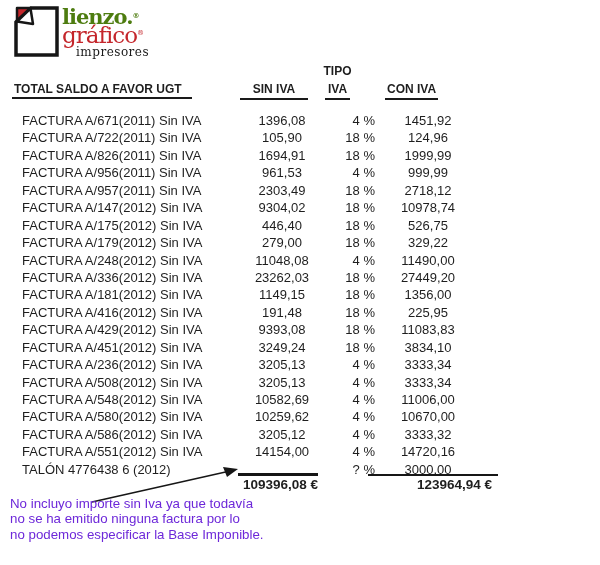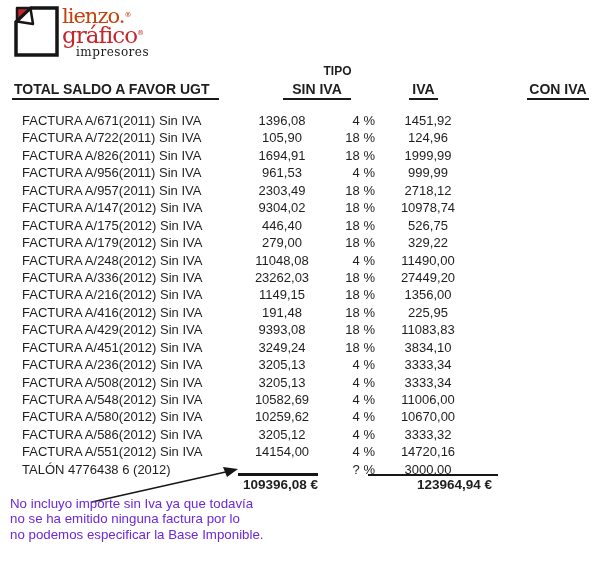--- a/index.html
+++ b/index.html
@@ -7,41 +7,41 @@
     width:600px;height:565px;background:#ffffff;
     font-family:"Liberation Sans", sans-serif;
     color:#1e1e1e;position:relative;overflow:hidden;
   }
   .sheet{position:absolute;inset:0;}
 
   
   .logo{position:absolute;left:14px;top:6px;display:flex;align-items:flex-start;}
   .logo-icon{width:45px;height:51px;flex:0 0 auto;}
   .logo-text{margin-left:3px;line-height:1;}
-  .logo-l1{font-family:"DejaVu Serif",serif;font-weight:400;font-size:21px;letter-spacing:-1px;color:#c2410c;}
+  .logo-l1{font-family:"DejaVu Serif",serif;font-weight:700;font-size:21px;letter-spacing:-1px;color:#4d7c0f;}
   .logo-l1 sup{font-size:7px;letter-spacing:0;vertical-align:6px;}
   .logo-l2{font-family:"DejaVu Serif",serif;font-weight:400;font-size:23px;letter-spacing:-1px;margin-top:-3px;}
   .logo-l2 sup{font-size:7px;letter-spacing:0;vertical-align:8px;}
   .logo-l3{font-family:"DejaVu Serif",serif;font-size:12px;letter-spacing:0.5px;color:#1a1a1a;margin:-1px 0 0 14px;}
 
   
   .tipo-top{
     position:absolute;left:308px;top:64px;width:59px;text-align:center;
     font-weight:bold;font-size:12px;
   }
   .thead{
     position:absolute;left:12px;top:81px;width:461px;
     display:grid;grid-template-columns:228px 68px 59px 106px;
-    font-weight:bold;font-size:14px;line-height:16px;gap:43px;
+    font-weight:bold;font-size:12px;line-height:16px;
   }
   .thead .h-title span{border-bottom:2px solid #1a1a1a;padding:0 10px 1px 2px;}
   .thead .h-sin span{display:block;text-align:center;border-bottom:2px solid #1a1a1a;padding-bottom:1px;}
   .thead .h-tipo{text-align:center;}
   .thead .h-tipo span{display:inline-block;border-bottom:2px solid #1a1a1a;padding:0 3px 1px 3px;}
-  .thead .h-con{text-align:center;padding-left:18px;}
+  .thead .h-con{text-align:left;padding-left:18px;}
   .thead .h-con span{display:inline-block;border-bottom:2px solid #1a1a1a;padding:0 2px 1px 2px;}
 
   
   .tbody{position:absolute;left:20px;top:112px;width:461px;}
   .trow{
     display:grid;grid-template-columns:228px 68px 59px 106px;
     height:17.45px;line-height:17.45px;font-size:13px;white-space:nowrap;
   }
   .c-desc{text-align:left;padding-left:2px;}
   .c-sin{text-align:center;}
@@ -154,21 +154,21 @@
     </div>
 
     <div class="trow">
       <div class="c-desc">FACTURA A/336(2012) Sin IVA</div>
       <div class="c-sin">23262,03</div>
       <div class="c-tipo">18 %</div>
       <div class="c-con">27449,20</div>
     </div>
 
     <div class="trow">
-      <div class="c-desc">FACTURA A/216(2012) Sin IVA</div>
+      <div class="c-desc">FACTURA A/181(2012) Sin IVA</div>
       <div class="c-sin">1149,15</div>
       <div class="c-tipo">18 %</div>
       <div class="c-con">1356,00</div>
     </div>
 
     <div class="trow">
       <div class="c-desc">FACTURA A/416(2012) Sin IVA</div>
       <div class="c-sin">191,48</div>
       <div class="c-tipo">18 %</div>
       <div class="c-con">225,95</div>

